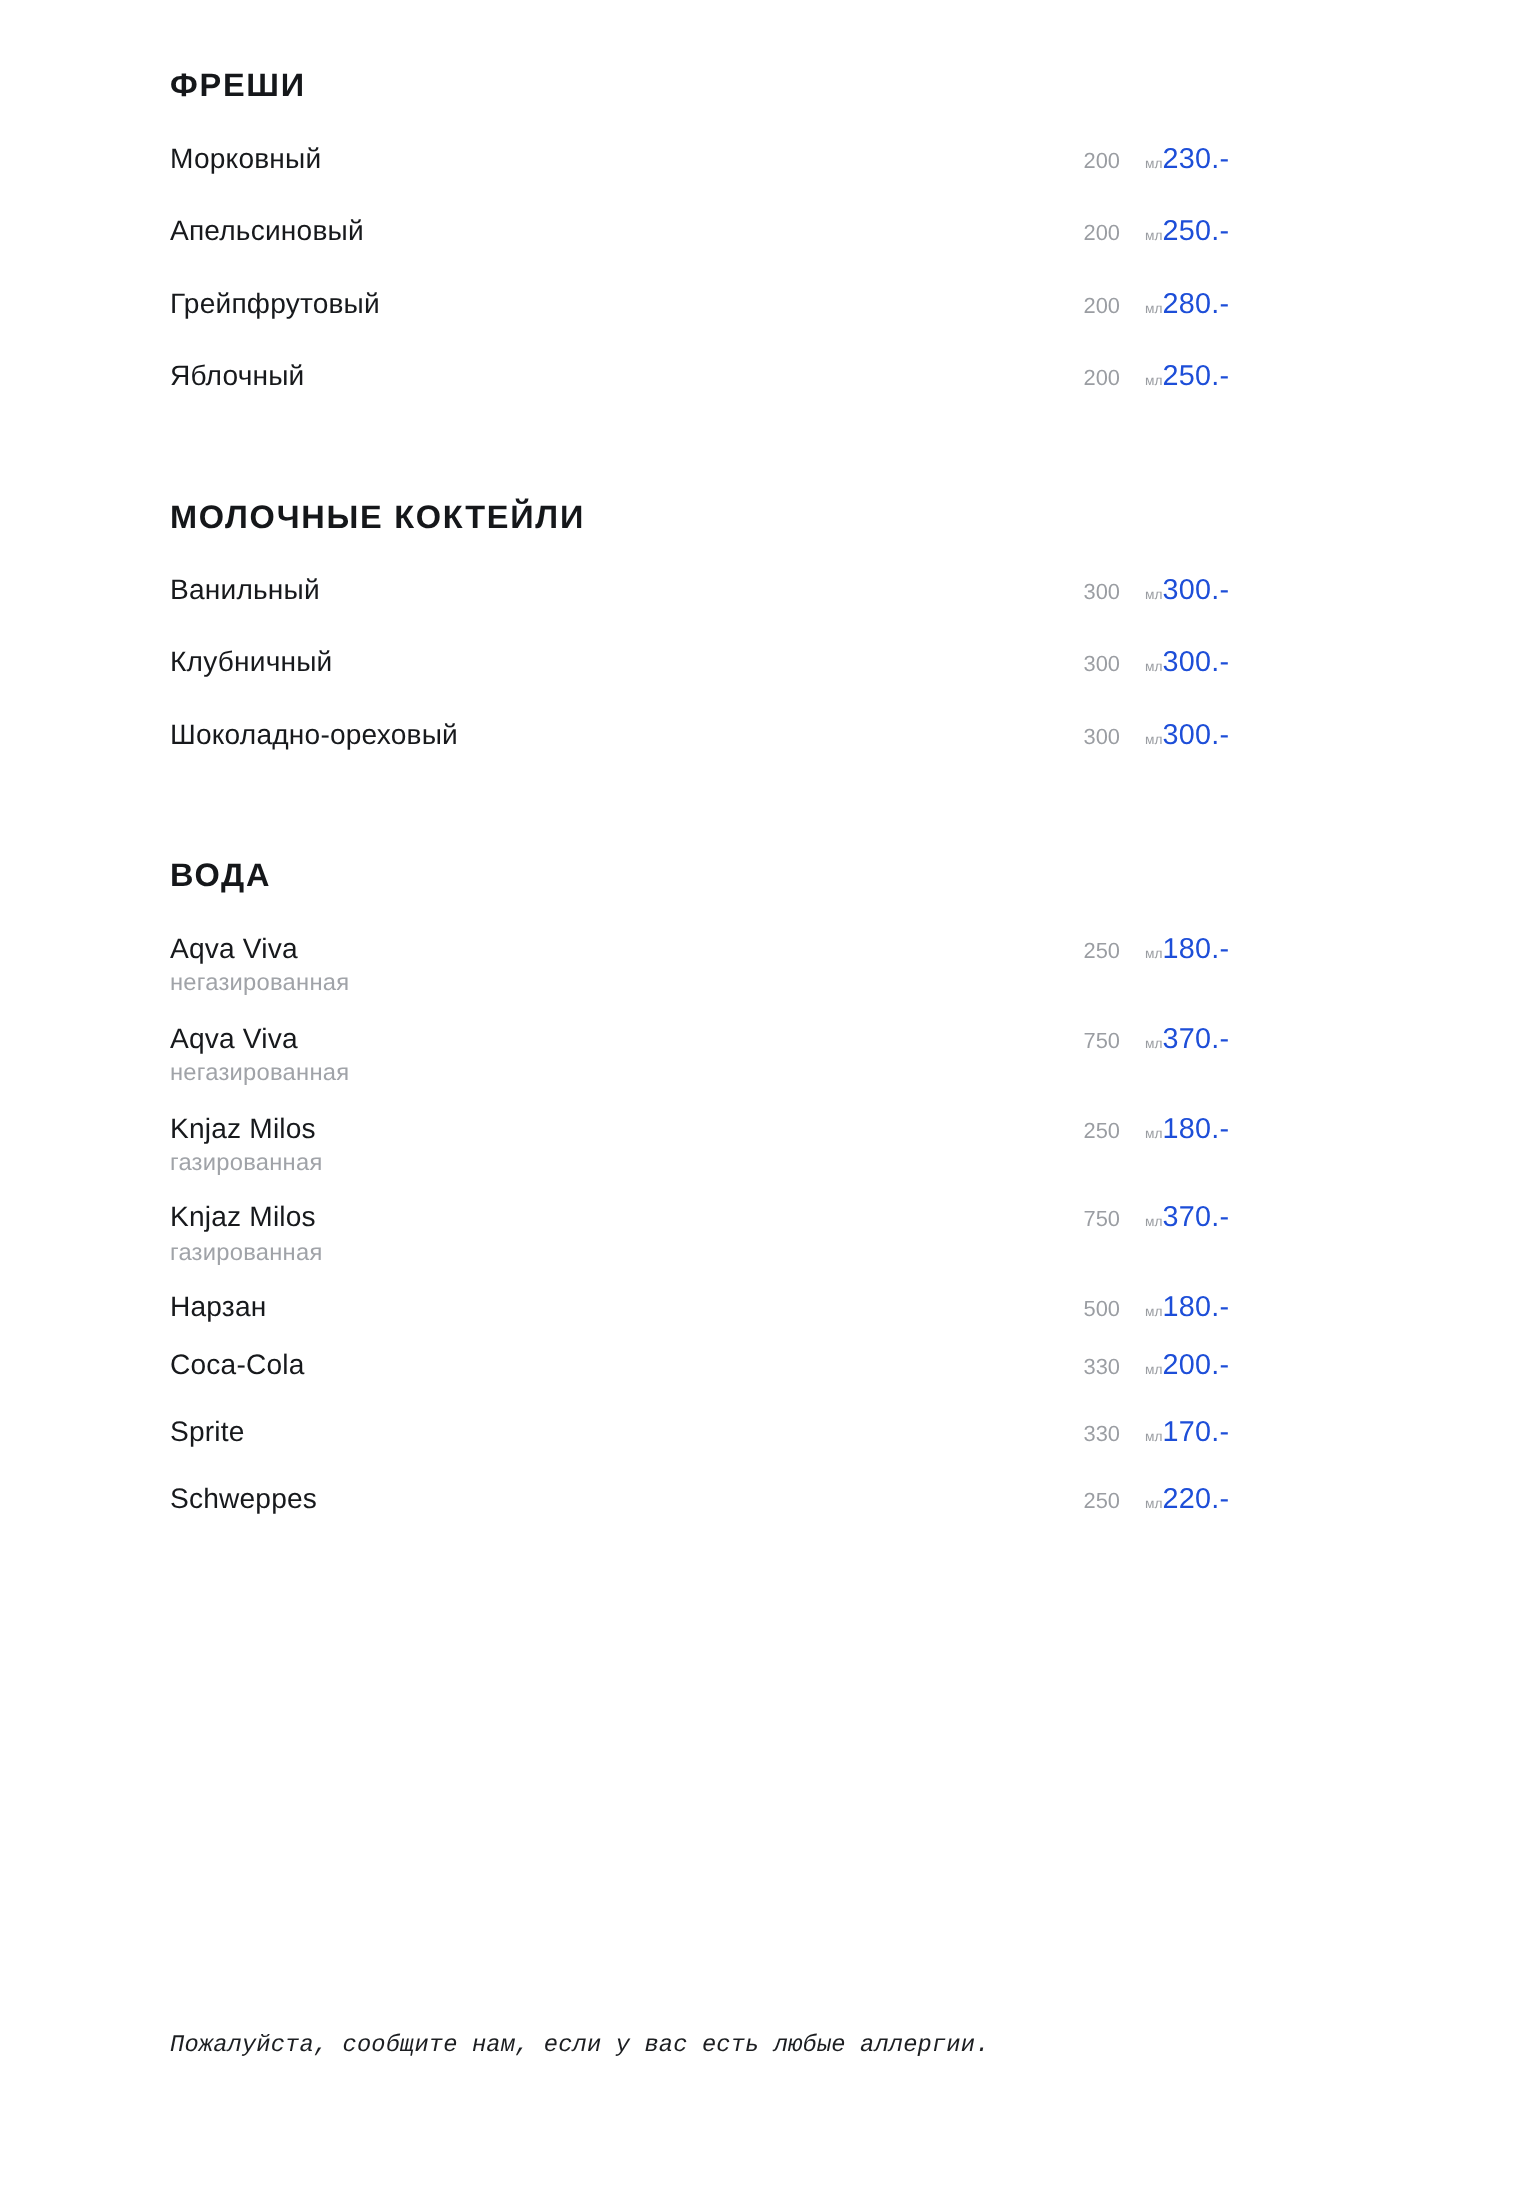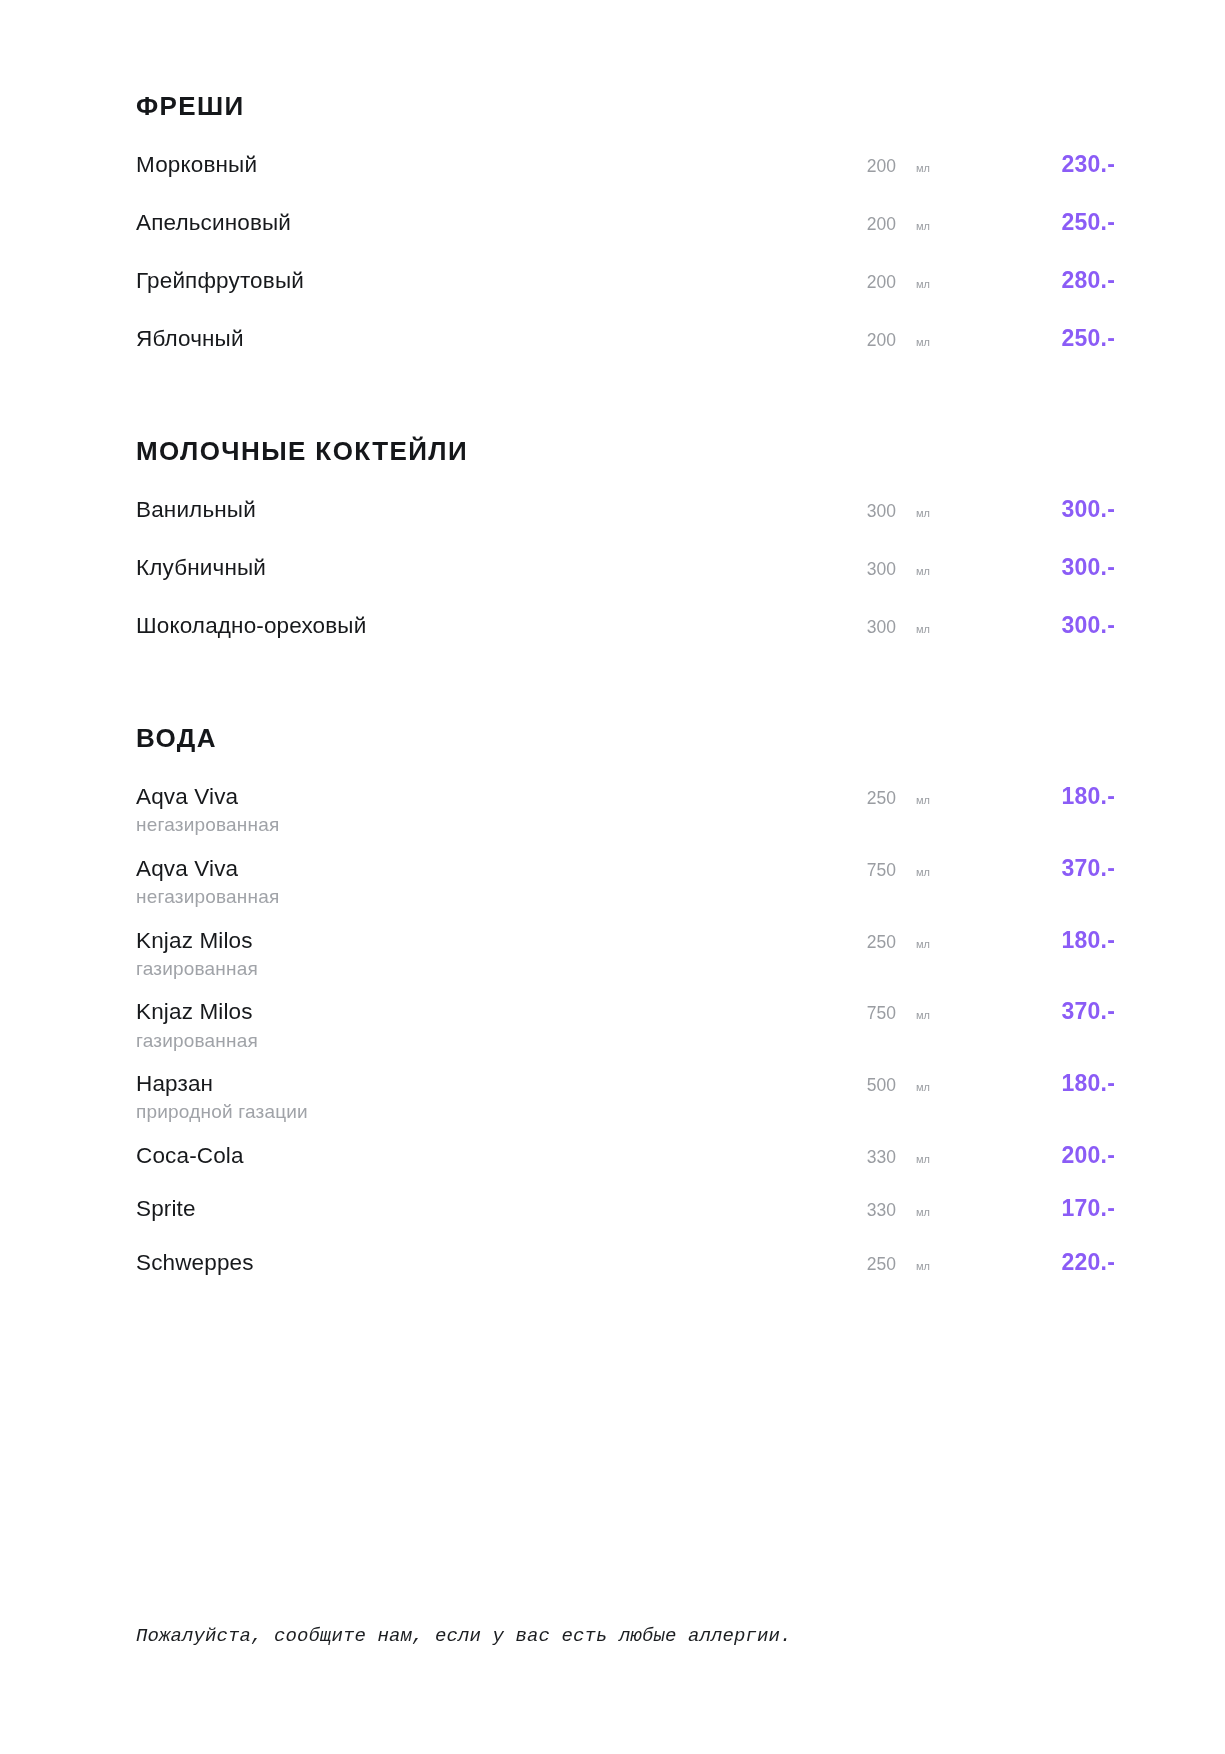--- a/index.html
+++ b/index.html
@@ -14,21 +14,21 @@
     font-family: "Liberation Sans", "DejaVu Sans", sans-serif;
     color: #1a1a1a;
     position: relative;
     overflow: hidden;
   }
   .page {
     position: relative;
     width: 1225px;
     height: 1754px;
     box-sizing: border-box;
-    padding: 92px 110px 0 136px;
+    padding: 54px 110px 0 136px;
   }
 
   
   .section {
     position: relative;
   }
   .section + .section {
     margin-top: 84px;
   }
   .section-title {
@@ -94,24 +94,24 @@
     text-align: right;
     width: 86px;
   }
   .item-volume .unit {
     font-size: 11px;
     margin-left: 20px;
   }
   .item-price {
     flex: 0 0 auto;
     width: 185px;
-    text-align: right;
+    text-align: left;
     font-size: 23px;
-    font-weight: 700;
-    color: #8b5cf6;
+    font-weight: 400;
+    color: #1d4ed8;
     letter-spacing: 0.2px;
     white-space: nowrap;
   }
   .item-desc {
     margin-top: 3px;
     font-size: 19px;
     color: #a0a3a8;
     font-weight: 400;
     letter-spacing: 0.2px;
     line-height: 1.2;
@@ -240,21 +240,20 @@
           </div>
           <div class="item-desc">газированная</div>
         </div>
         <div class="item has-desc">
           <div class="item-main">
             <span class="item-name">Нарзан</span>
             <span class="leader"></span>
             <span class="item-volume"><span>500</span><span class="unit">мл</span></span>
             <span class="item-price">180.-</span>
           </div>
-          <div class="item-desc">природной газации</div>
         </div>
         <div class="item">
           <div class="item-main">
             <span class="item-name">Coca-Cola</span>
             <span class="leader"></span>
             <span class="item-volume"><span>330</span><span class="unit">мл</span></span>
             <span class="item-price">200.-</span>
           </div>
         </div>
         <div class="item">

